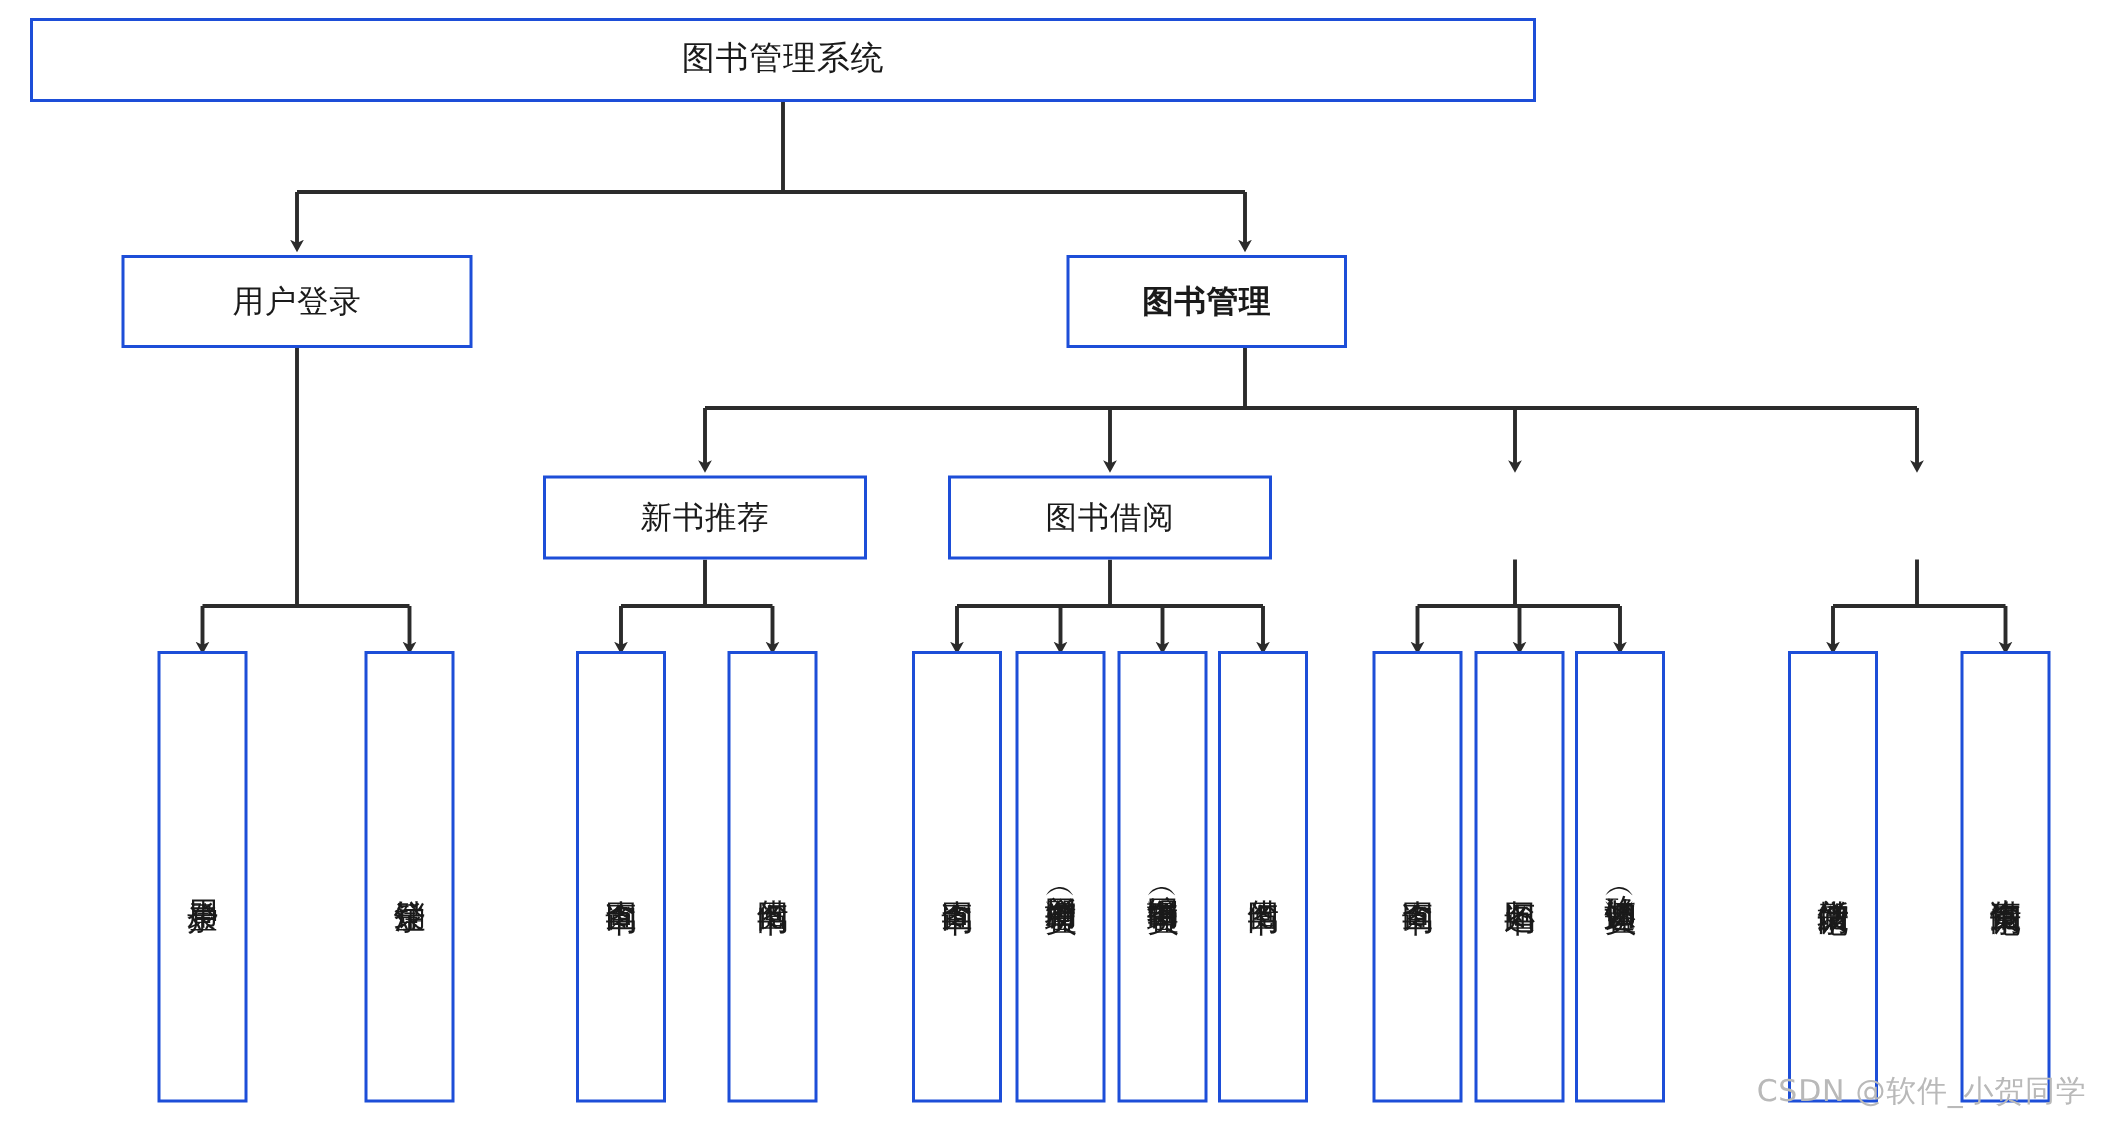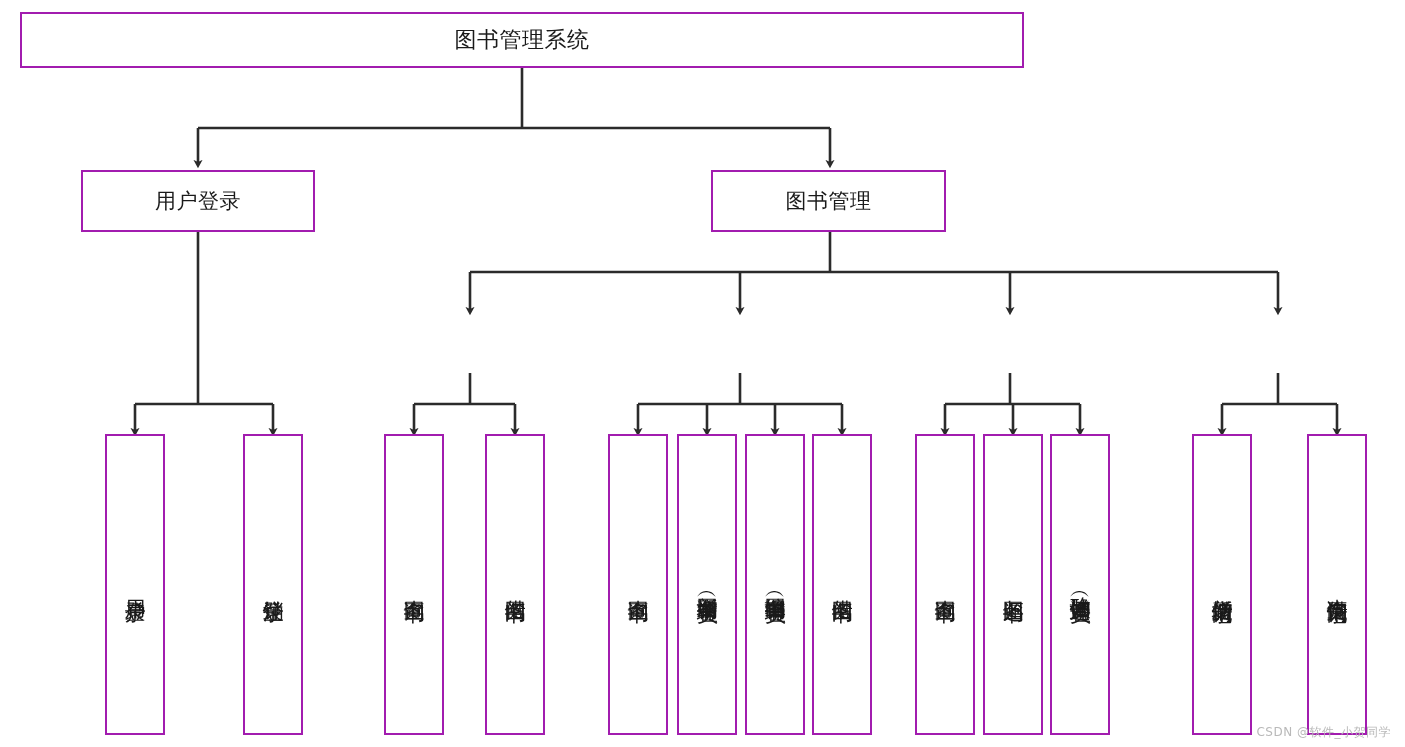--- a/index.html
+++ b/index.html
@@ -21,21 +21,21 @@
   #diagram-svg {
     position: absolute;
     left: 0;
     top: 0;
     width: 1405px;
     height: 747px;
   }
   .node {
     position: absolute;
     box-sizing: border-box;
-    border: 2px solid #a21caf;
+    border: 2px solid #1d4ed8;
     background: #ffffff;
     display: flex;
     align-items: center;
     justify-content: center;
     color: #1a1a1a;
   }
   .node-label {
     display: block;
     text-align: center;
     line-height: 1.18;
@@ -61,21 +61,21 @@
     text-orientation: upright;
     font-size: 21px;
     line-height: 1.25;
     letter-spacing: 1px;
     max-height: 100%;
   }
   .watermark {
     position: absolute;
     right: 14px;
     bottom: 6px;
-    font-size: 12px;
+    font-size: 20px;
     color: #b9b9b9;
     letter-spacing: 0.5px;
     white-space: nowrap;
     pointer-events: none;
   }
 </style>
 </head>
 <body>
 
 <div id="diagram-root">
@@ -130,24 +130,30 @@
     </g>
   </svg>
 
   <div class="node horiz root" style="left:20px; top:12px; width:1004px; height:56px;">
     <span class="node-label">图书管理系统</span>
   </div>
 
   <div class="node horiz" style="left:81px; top:170px; width:234px; height:62px;">
     <span class="node-label">用户登录</span>
   </div>
-  <div class="node horiz" style="left:711px; top:170px; width:235px; height:62px;">
+  <div class="node horiz" style="left:711px; top:170px; width:187px; height:62px;font-weight:bold;">
     <span class="node-label">图书管理</span>
   </div>
 
+  <div class="node horiz" style="left:362px; top:317px; width:216px; height:56px;">
+    <span class="node-label">新书推荐</span>
+  </div>
+  <div class="node horiz" style="left:632px; top:317px; width:216px; height:56px;">
+    <span class="node-label">图书借阅</span>
+  </div>
 
   <div class="node vert" style="left:105px; top:434px; width:60px; height:301px;">
     <span class="node-label">用户登录</span>
   </div>
   <div class="node vert" style="left:243px; top:434px; width:60px; height:301px;">
     <span class="node-label">注销登录</span>
   </div>
 
   <div class="node vert" style="left:384px; top:434px; width:60px; height:301px;">
     <span class="node-label">查询图书</span>

